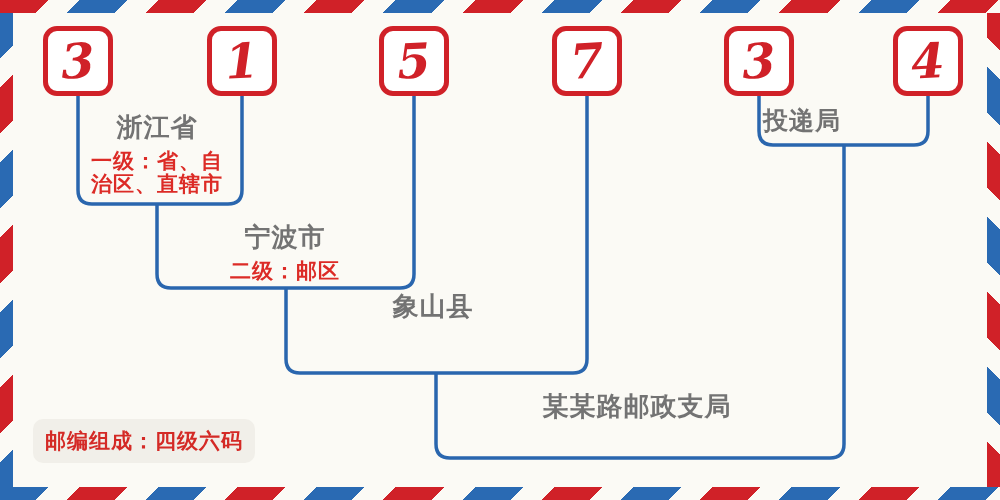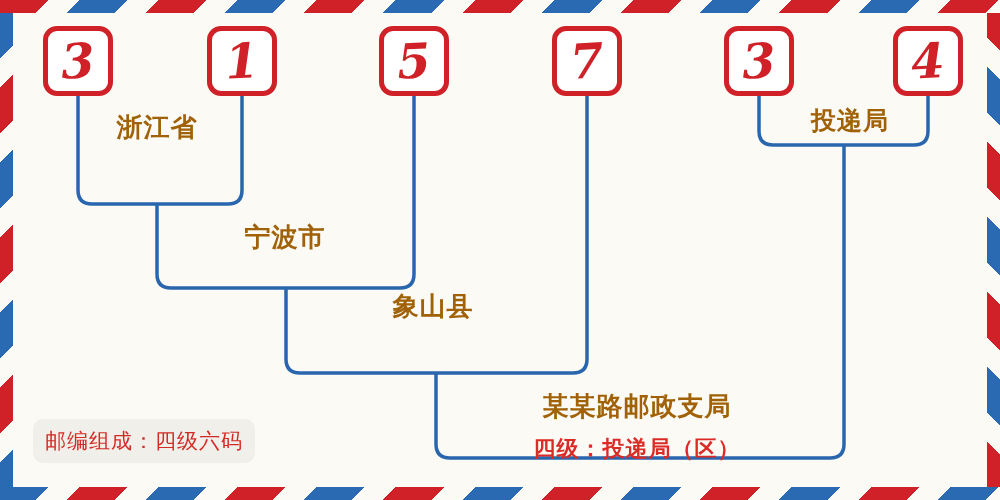--- a/index.html
+++ b/index.html
@@ -31,32 +31,32 @@
     display:flex;align-items:center;justify-content:center;
   }
   .dbox span{
     font-family:"DejaVu Serif",serif;
     font-style:italic;font-weight:bold;
     font-size:48px;line-height:1;color:#d02128;
     transform:rotate(-3deg);
   }
   
   .lv{position:absolute;text-align:center;}
-  .lv .title{font-size:26px;font-weight:bold;color:#a16207;letter-spacing:1px;}
+  .lv .title{font-size:26px;font-weight:bold;color:#737373;letter-spacing:1px;}
   .lv .desc{font-size:21px;font-weight:bold;color:#dc2b26;margin-top:4px;line-height:23px;letter-spacing:1px;}
   .lv4 .title{font-size:26px;}
   .lv4 .desc{margin-top:13px;font-size:22px;}
   .lv5 .title{font-size:25px;}
   
   #badge{
     position:absolute;left:33px;top:419px;width:222px;height:44px;
     background:#f1efe9;border-radius:10px;
     display:flex;align-items:center;justify-content:center;
   }
-  #badge span{font-size:21px;font-weight:normal;color:#d42a26;letter-spacing:1px;}
+  #badge span{font-size:21px;font-weight:bold;color:#d42a26;letter-spacing:1px;}
 </style>
 </head>
 <body>
 
 <div id="canvas">
 
   <div class="strip strip-top"></div>
   <div class="strip strip-bottom"></div>
   <div class="strip strip-left"></div>
   <div class="strip strip-right"></div>
@@ -83,36 +83,40 @@
     </div>
   <div class="dbox" style="left:724px">
     <span>3</span>
     </div>
   <div class="dbox" style="left:893px">
     <span>4</span>
     </div>
 
   <div class="lv lv1" style="left:47px;top:110px;width:220px">
     <div class="title">浙江省</div>
+    <div class="desc">
+      <div>一级：省、自</div>
+      <div>治区、直辖市</div>
+    </div>
   </div>
 
   <div class="lv lv2" style="left:175px;top:220px;width:220px">
     <div class="title">宁波市</div>
+    <div class="desc">二级：邮区</div>
   </div>
 
   <div class="lv lv3" style="left:313px;top:289px;width:240px">
     <div class="title">象山县</div>
   </div>
 
   <div class="lv lv4" style="left:502px;top:389px;width:270px">
     <div class="title">某某路邮政支局</div>
-    <div class="desc">四级：投递局（区）</div>
   </div>
 
-  <div class="lv lv5" style="left:775px;top:104px;width:150px">
+  <div class="lv lv5" style="left:727px;top:104px;width:150px">
     <div class="title">投递局</div>
   </div>
 
   <div id="badge">
     <span>邮编组成：四级六码</span>
   </div>
 
 </div>
 
 </body></html>

